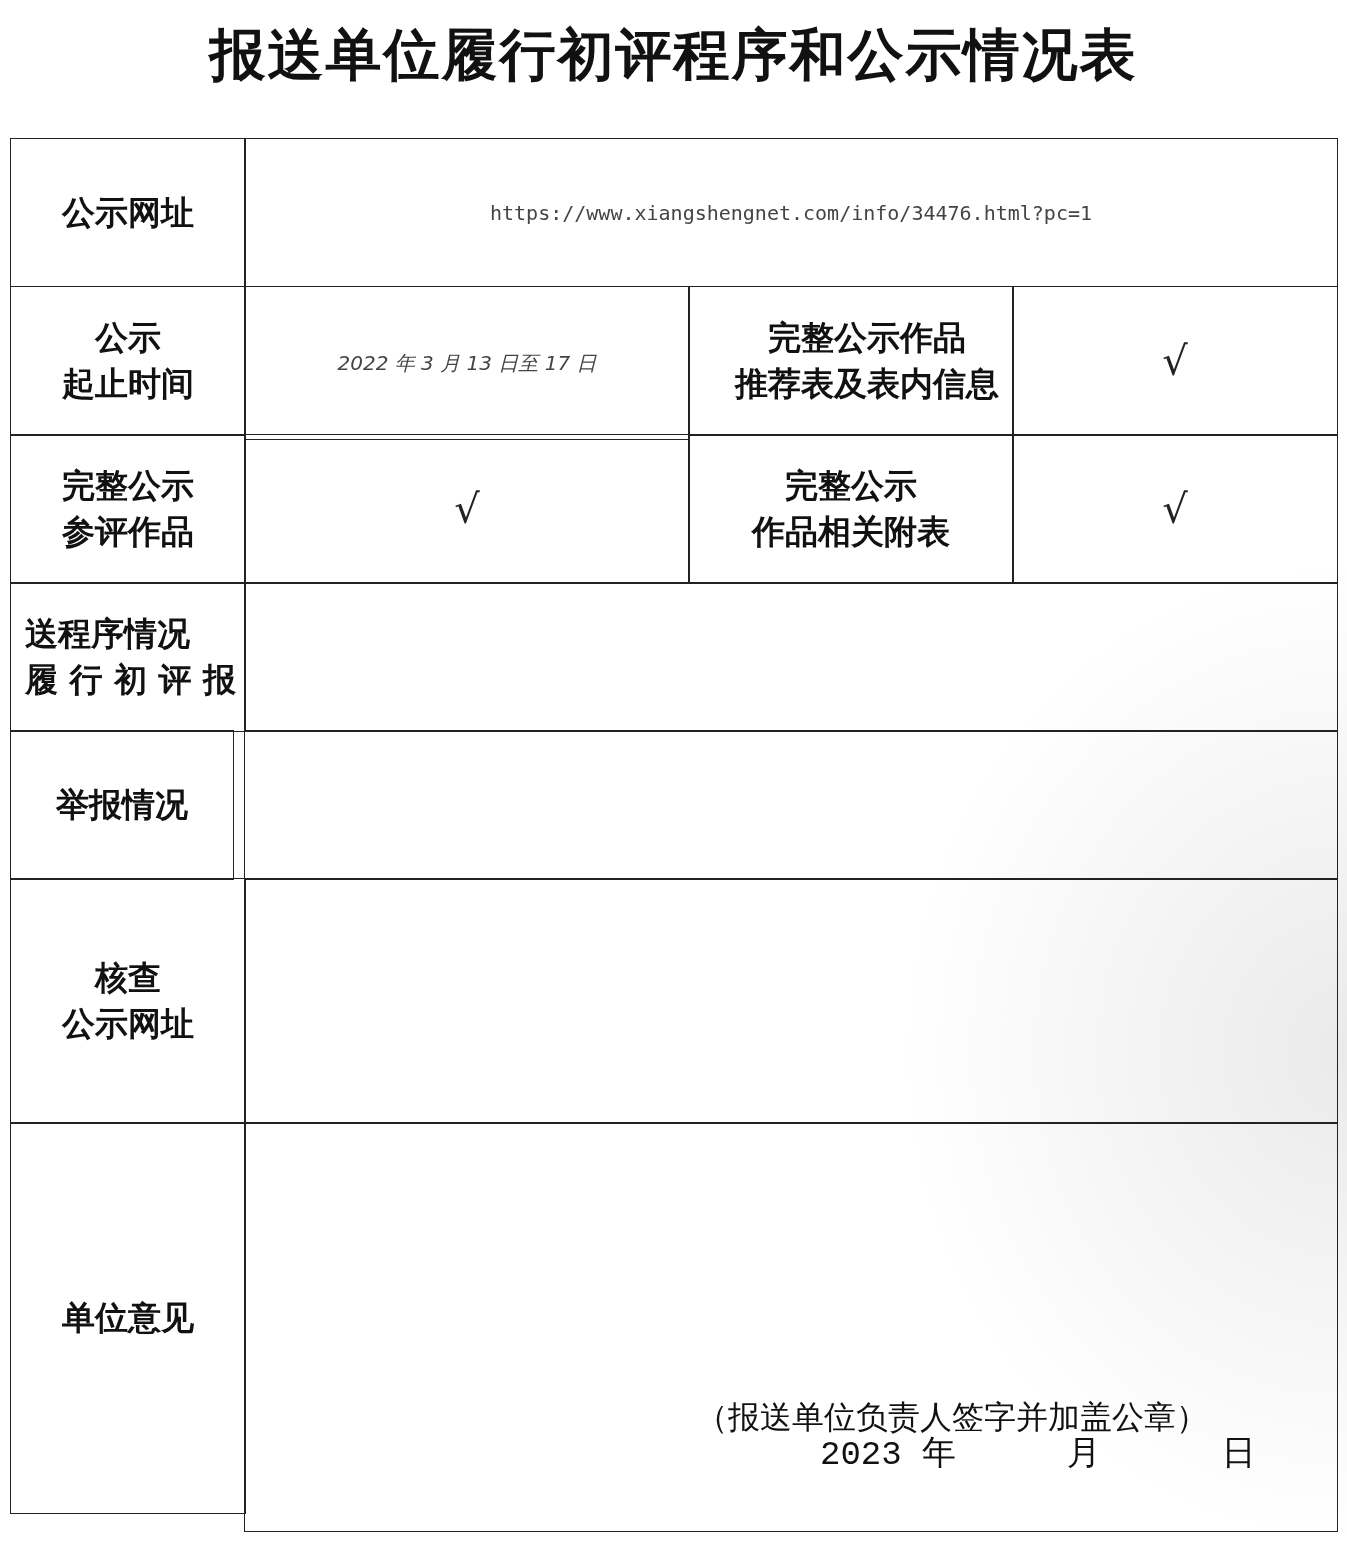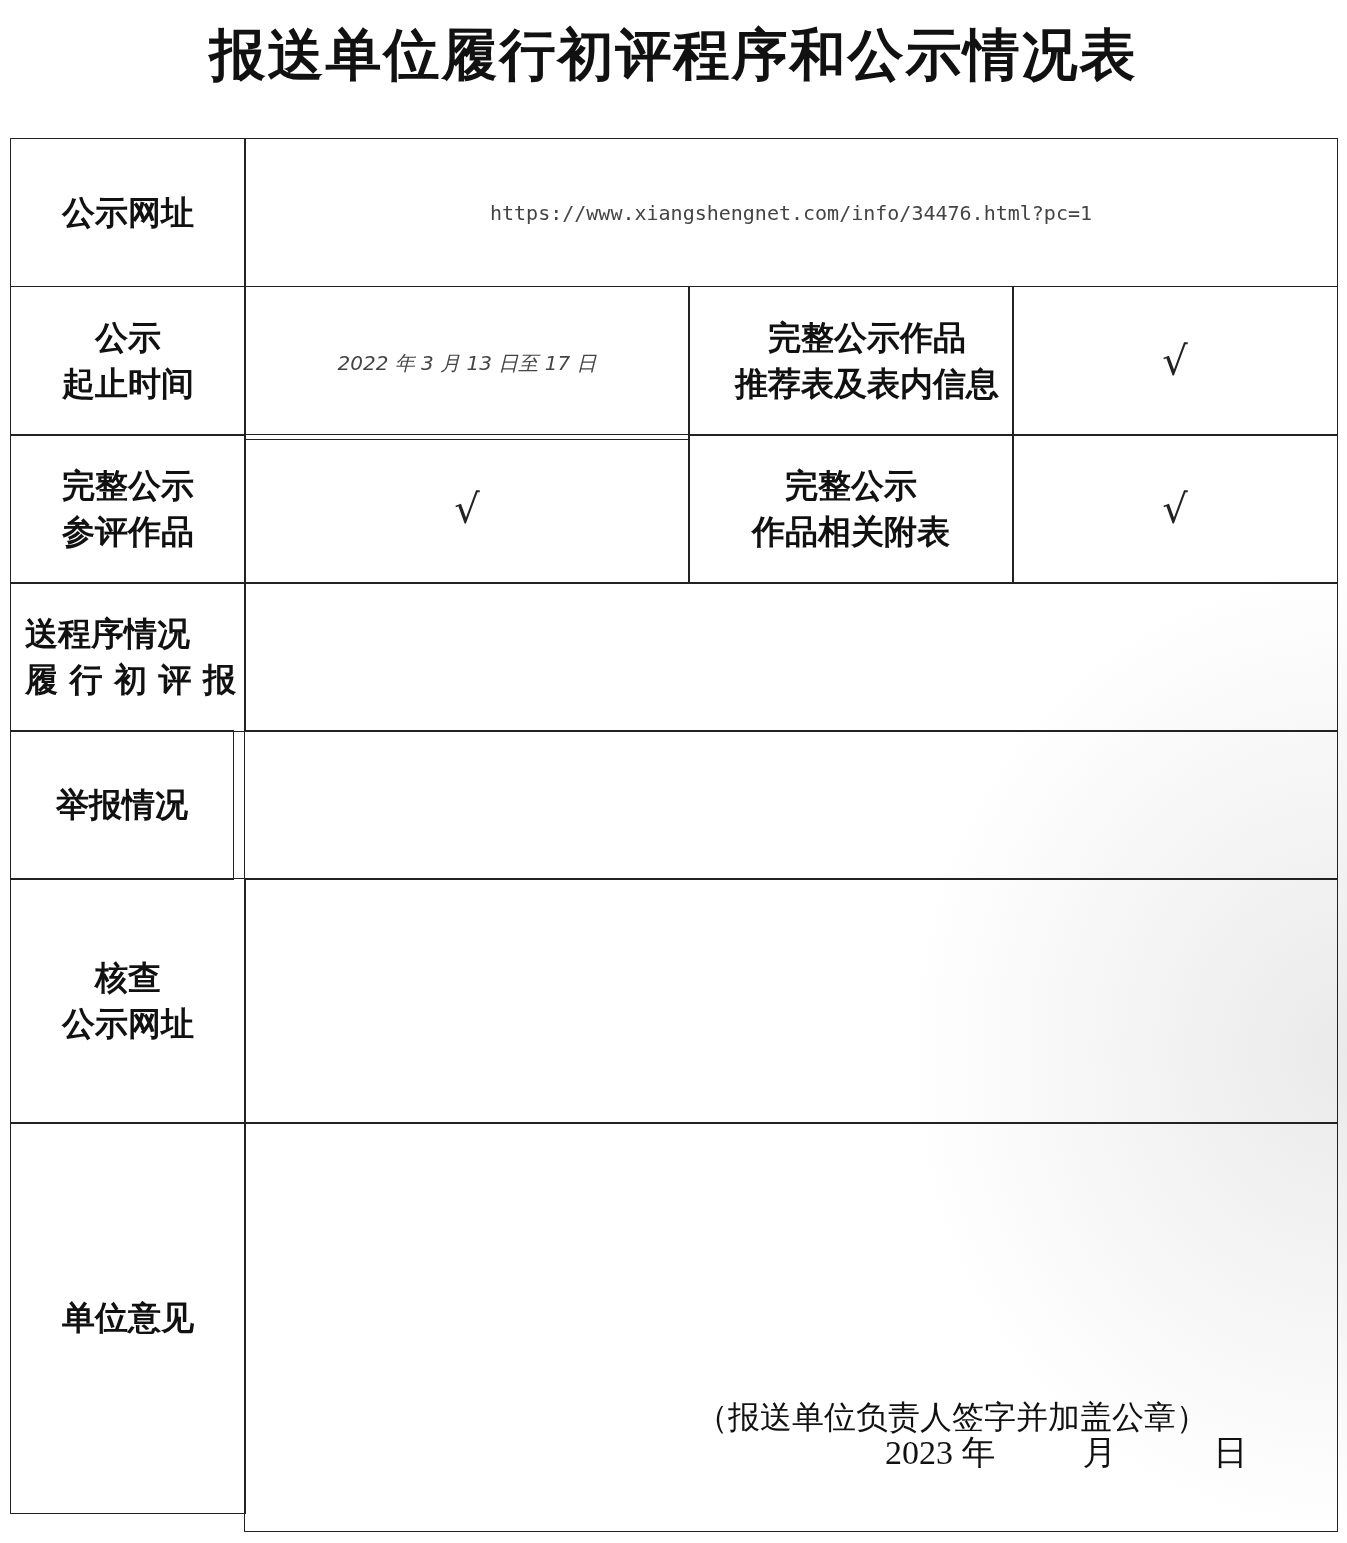--- a/index.html
+++ b/index.html
@@ -8,21 +8,21 @@
   .shade { position:absolute; left:900px; top:560px; width:447px; height:983px;
            background:radial-gradient(ellipse at 100% 50%, rgba(225,225,225,0.7) 0%, rgba(255,255,255,0) 70%); pointer-events:none; }
   .title { position:absolute; left:0; top:18px; width:1347px; text-align:center;
            font-size:56px; font-weight:bold; letter-spacing:2px; font-family:"DejaVu Serif", serif; }
   .cell { position:absolute; box-sizing:border-box; border:1.5px solid #222;
           display:flex; align-items:center; justify-content:center; text-align:center;margin-top:8px; }
   .label { font-size:33px; font-weight:bold; line-height:46px; font-family:"DejaVu Sans", sans-serif; }
   .val { font-size:20px; color:#444; font-family:"DejaVu Sans Mono", monospace; }
   .check { font-size:40px; color:#222; font-family:"DejaVu Sans", sans-serif; }
   .stamp { position:absolute; left:680px; top:1396px; font-size:32px; font-family:"DejaVu Serif", serif;margin-left:16px; }
-  .date { position:absolute; left:885px; top:1430px; font-size:34px; font-family:Liberation Serif, serif; word-spacing:0; }
+  .date { position:absolute; left:820px; top:1430px; font-size:34px; font-family:Liberation Mono, monospace; word-spacing:0; }
   .date span { display:inline-block; }
 </style>
 </head>
 <body>
 
 <div class="shade"></div>
 
 <div class="title">报送单位履行初评程序和公示情况表</div>
 
 <div class="cell" style="left:10px;top:130px;width:236px;height:149px;">

